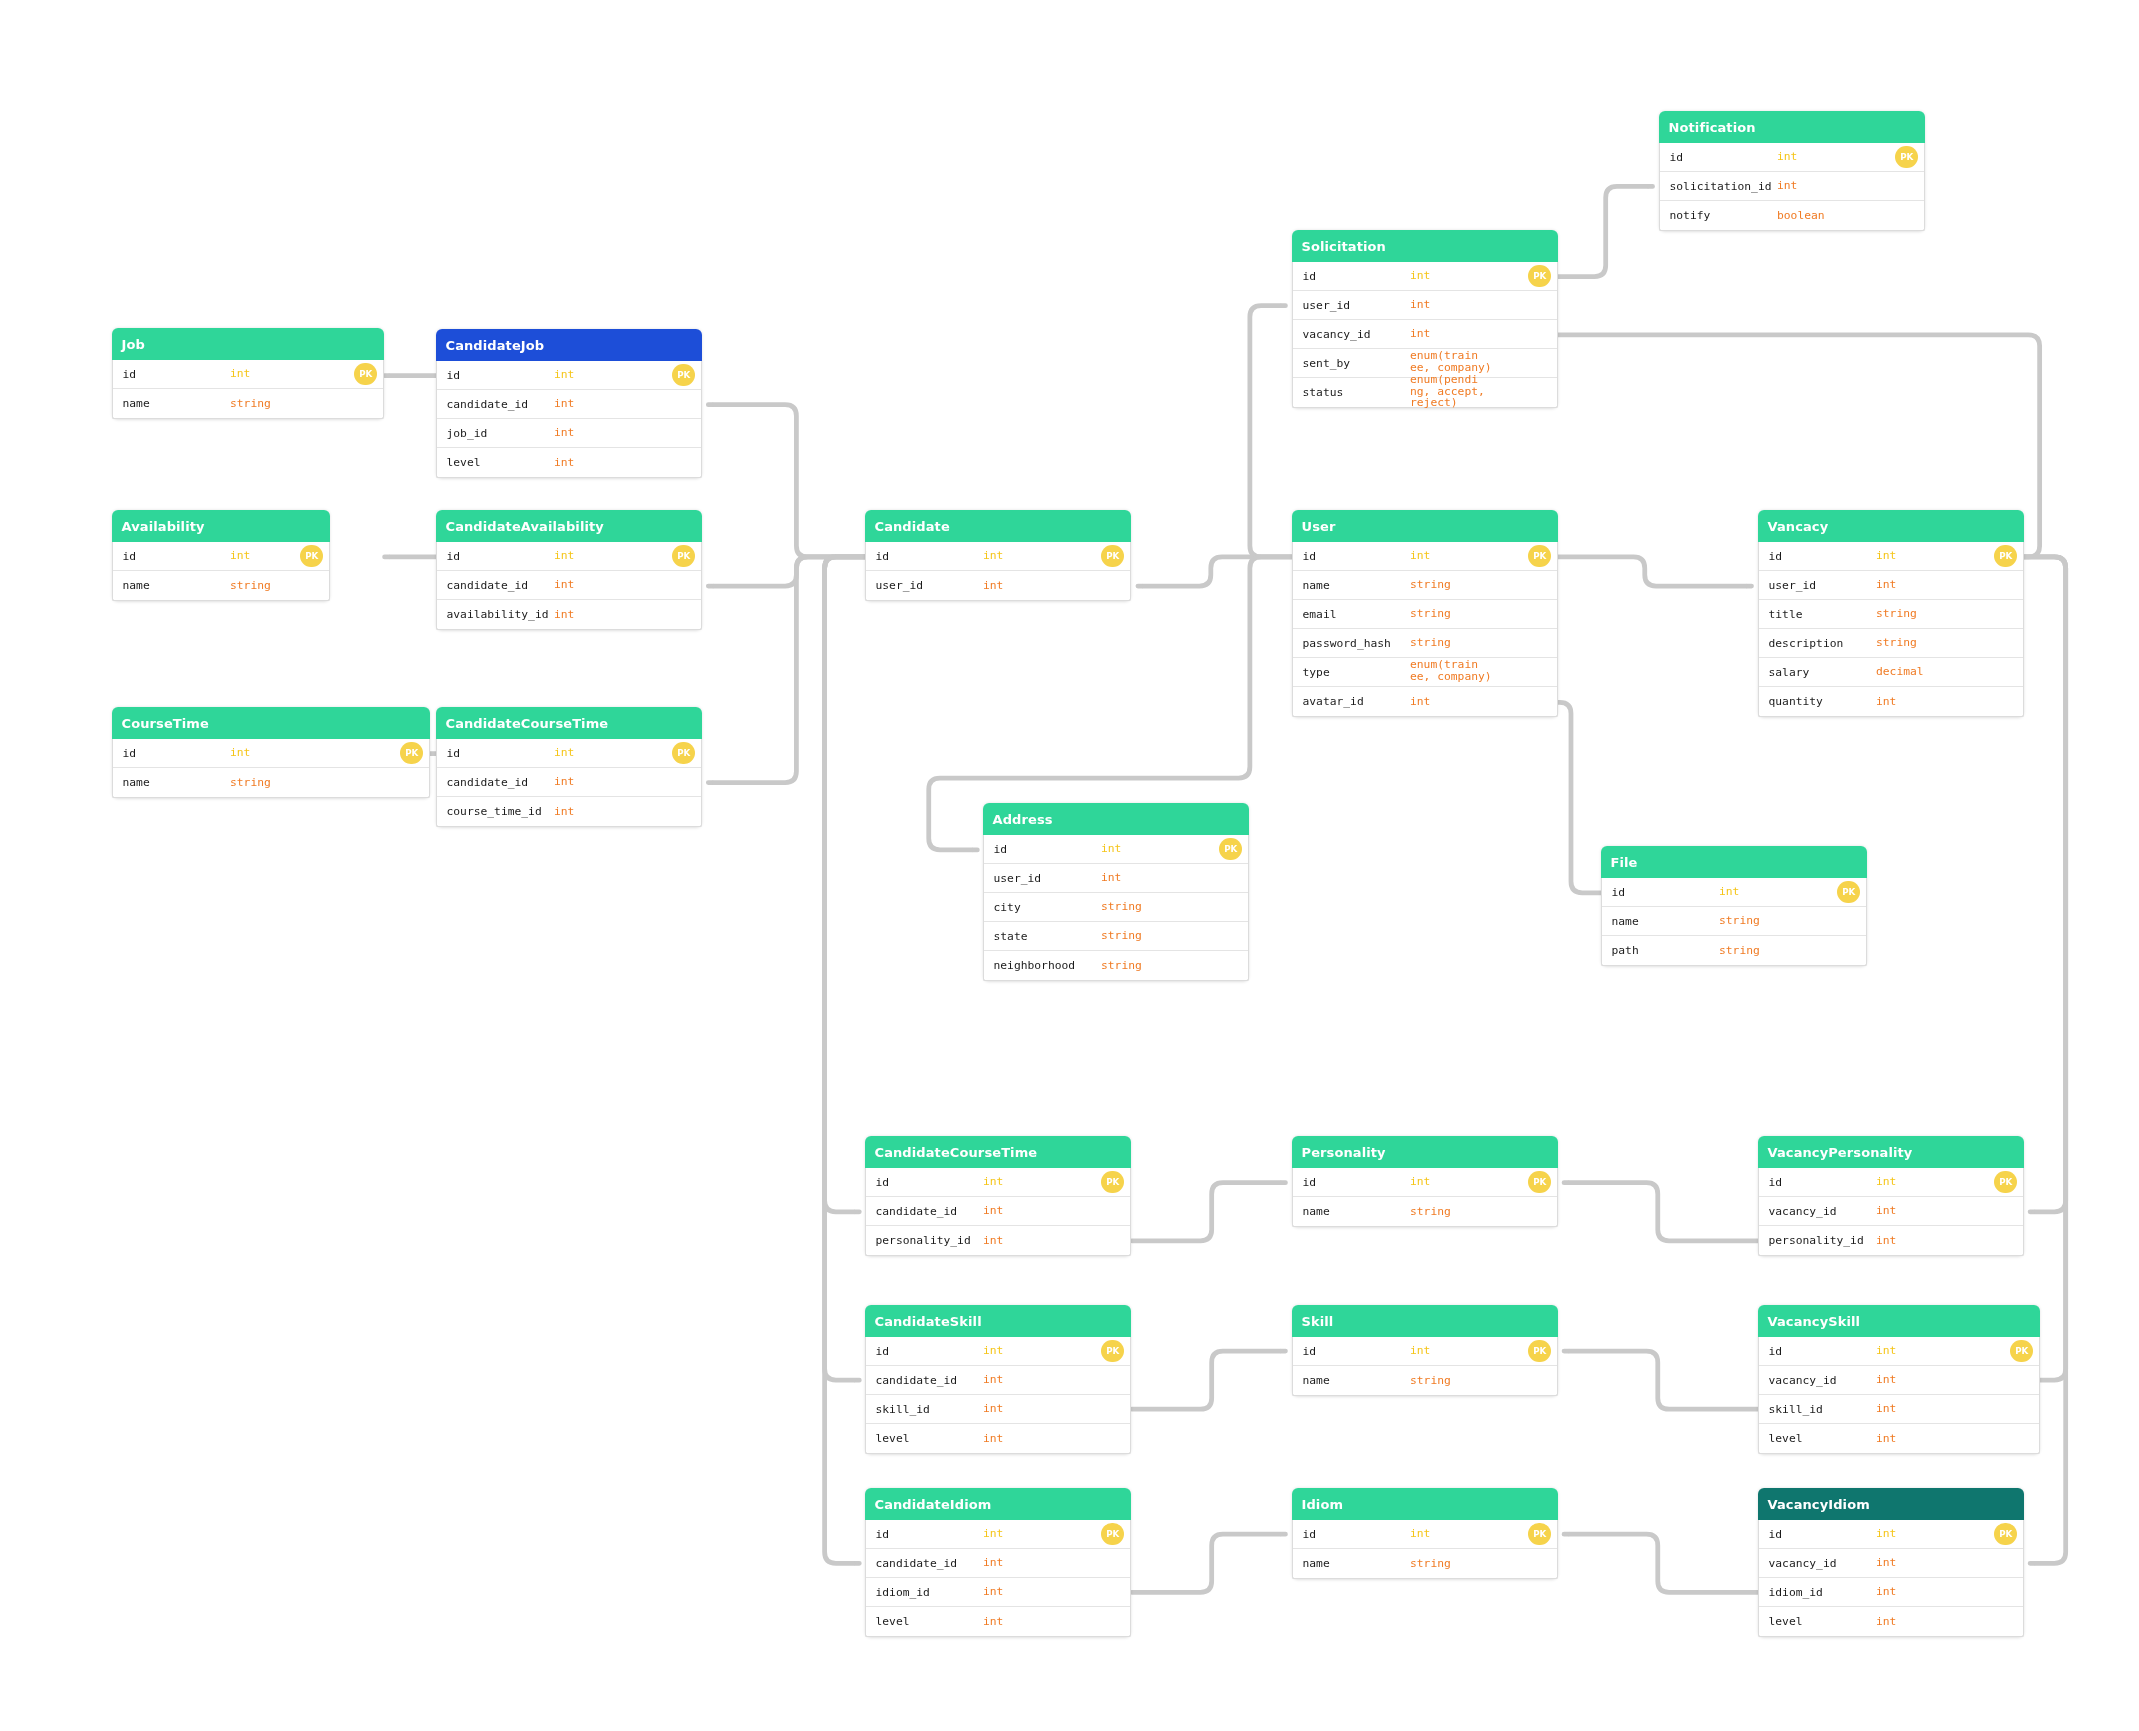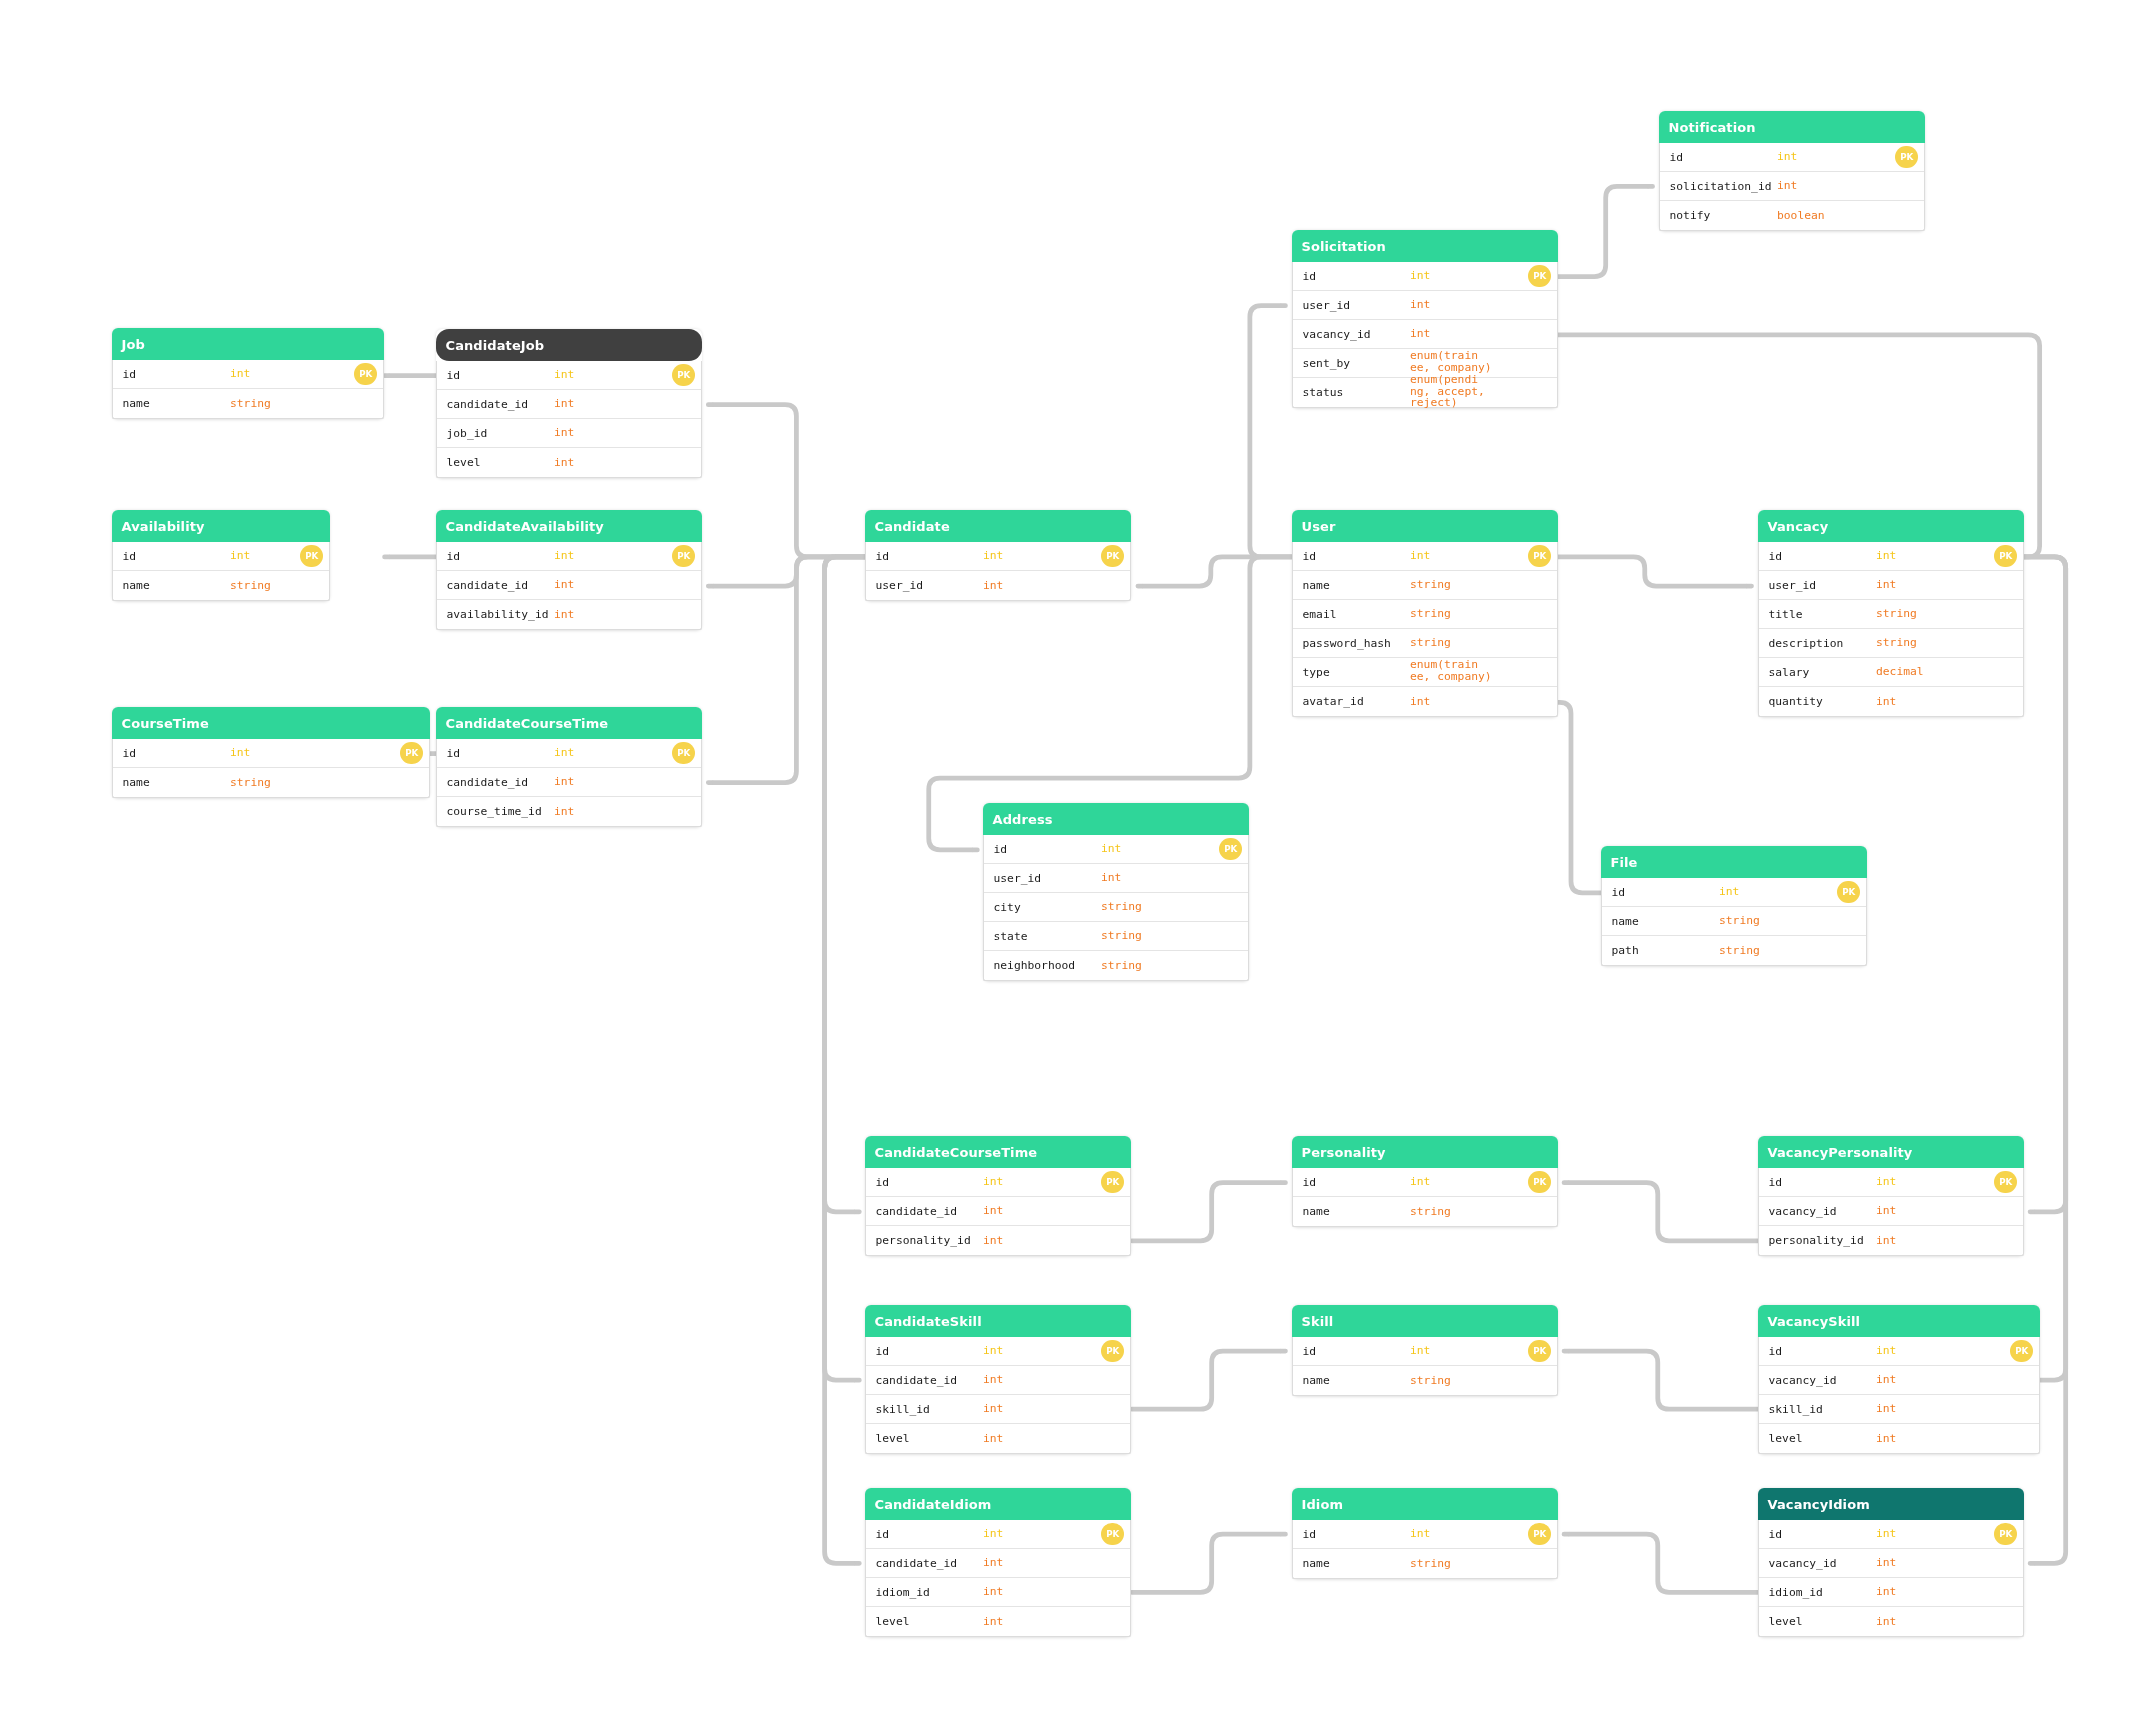--- a/index.html
+++ b/index.html
@@ -130,21 +130,21 @@
           <span class="field-type pk-type" style="left: 117px; max-width: 107px;">int</span>
           <span class="pk-badge" style="background: rgb(246, 211, 75); right: 6px;">PK</span>
         </div>
         <div class="field-row">
           <span class="field-name">name</span>
           <span class="field-type" style="left: 117px; max-width: 107px;">string</span>
         </div>
       </div>
     </div>
     <div class="table-card" style="left: 436px; top: 329px; width: 266px;">
-      <div class="table-header" style="background: #404040; border-radius: 13px;">CandidateJob</div>
+      <div class="table-header" style="background: #1d4ed8;">CandidateJob</div>
       <div class="table-body">
         <div class="field-row">
           <span class="field-name">id</span>
           <span class="field-type pk-type" style="left: 117px; max-width: 107px;">int</span>
           <span class="pk-badge" style="background: rgb(246, 211, 75); right: 6px;">PK</span>
         </div>
         <div class="field-row">
           <span class="field-name">candidate_id</span>
           <span class="field-type" style="left: 117px; max-width: 107px;">int</span>
         </div>

